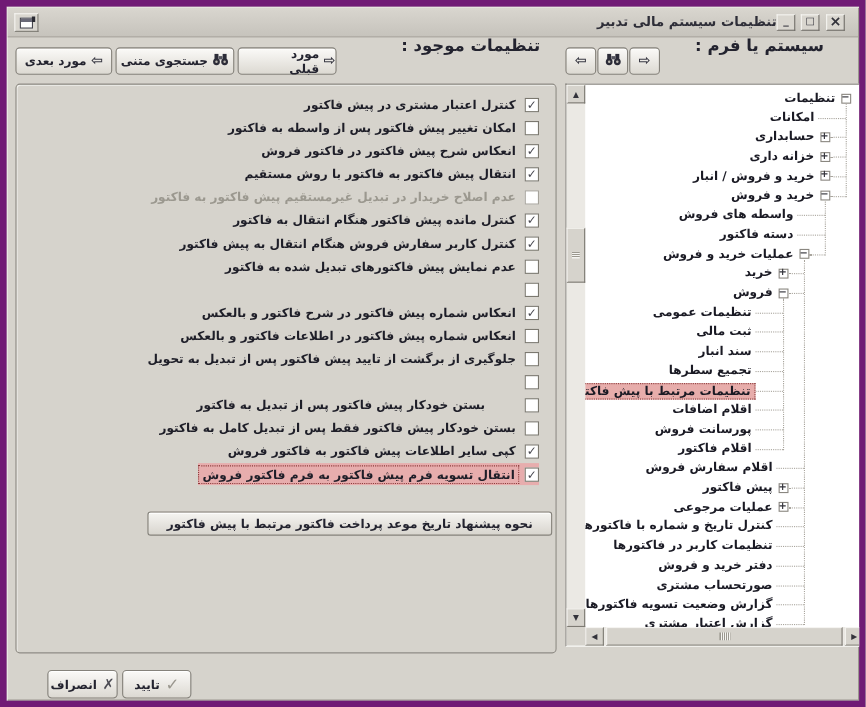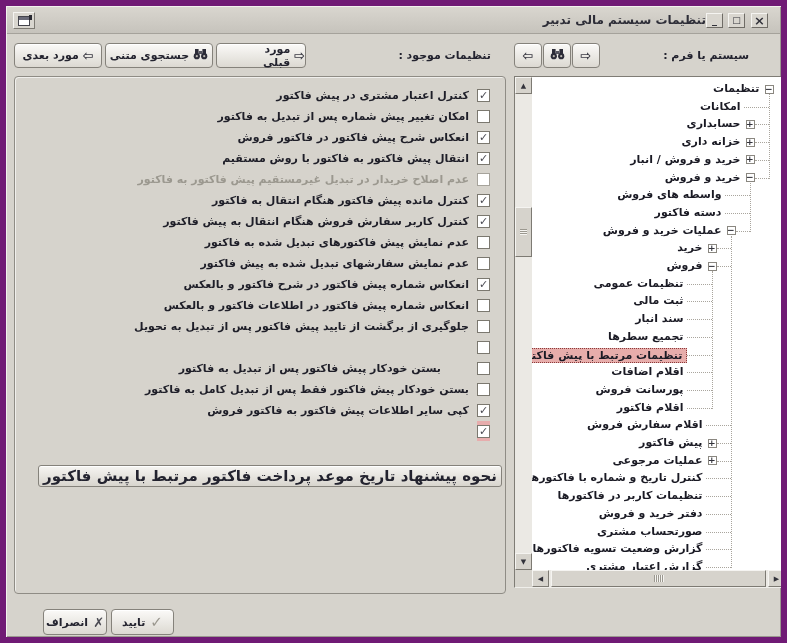--- a/index.html
+++ b/index.html
@@ -21,38 +21,38 @@
           font-size:10px;font-weight:bold;color:#33333b;display:flex;align-items:center;justify-content:center;line-height:1;}
   .capbtn.close{right:12px;font-size:13px;}
   .capbtn.max{right:35px;font-size:9px;}
   .capbtn.min{right:57px;align-items:flex-end;padding-bottom:2px;}
   
   .toolbtn{position:absolute;top:37px;height:25px;border:1px solid #85827b;border-radius:4px;
            background:linear-gradient(180deg,#fbfaf8,#dcd9d2);box-shadow:inset 0 1px 0 #fff;
            display:flex;flex-direction:row-reverse;align-items:center;justify-content:center;gap:4px;
            font-size:11px;font-weight:bold;color:#23232f;cursor:default;}
   .arrow-glyph{font-size:13px;color:#3a3a44;line-height:1;}
-  .lbl{position:absolute;top:43px;font-size:11px;font-weight:bold;color:#23232f;margin-left:36px;}
+  .lbl{position:absolute;top:26px;font-size:15px;font-weight:bold;color:#23232f;margin-left:36px;}
   .navsq{position:absolute;top:37px;width:28px;height:25px;border:1px solid #85827b;border-radius:4px;
          background:linear-gradient(180deg,#fbfaf8,#dcd9d2);box-shadow:inset 0 1px 0 #fff;
          display:flex;align-items:center;justify-content:center;font-size:13px;color:#3a3a44;font-weight:bold;}
   
   .panel{position:absolute;left:8px;top:70px;width:492px;height:518px;border:1px solid #8f8c85;
          border-radius:4px;box-shadow:inset 1px 1px 0 #f0efec;background:#d6d3cc;overflow:hidden;}
   .cbrow{position:absolute;right:15px;height:20px;display:flex;flex-direction:row;align-items:center;direction:rtl;}
   .cbx{width:13px;height:13px;background:#fff;border:1px solid #7b786f;flex:0 0 13px;
        display:flex;align-items:center;justify-content:center;font-size:11px;line-height:1;color:#4a4a52;font-weight:bold;}
   .cbrow.dis .cbx{border-color:#a6a39b;}
   .cblabel{margin-right:5px;font-size:11px;font-weight:bold;color:#1e1e28;white-space:nowrap;padding:1px 3px;}
   .cbrow.dis .cblabel{color:#9b988f;}
   .cbrow.hl{background:#e7adad;}
   .cbrow.hl .cblabel{background:#e7adad;border:1px dotted #8b3a3a;}
-  .panel-btn{position:absolute;right:3px;top:388px;width:464px;height:22px;border:1px solid #85827b;border-radius:3px;
+  .panel-btn{position:absolute;right:3px;top:388px;width:368px;height:22px;border:1px solid #85827b;border-radius:3px;
              background:linear-gradient(180deg,#f6f5f2,#d8d5ce);box-shadow:inset 0 1px 0 #fff;
-             font-size:15px;font-weight:bold;color:#23232f;display:flex;align-items:center;justify-content:center;white-space:nowrap;}
+             font-size:11px;font-weight:bold;color:#23232f;display:flex;align-items:center;justify-content:center;white-space:nowrap;}
   
   .treewrap{position:absolute;left:508px;top:70px;width:272px;height:512px;background:#fff;
             border:1px solid;border-color:#7f7c75 #efeeea #efeeea #7f7c75;overflow:hidden;}
   .treecontent{position:absolute;left:17px;top:0;right:1px;bottom:17px;overflow:hidden;direction:rtl;}
   .trow{position:absolute;right:0;left:0;height:17px;}
   .tlabel{position:absolute;top:1px;font-size:11px;font-weight:bold;color:#1a1a24;white-space:nowrap;padding:0 3px;}
   .trow.sel .tlabel{background:#e7adab;border:1px dotted #8b3a3a;}
   .tbox{position:absolute;top:3.5px;width:9px;height:9px;background:#fff;border:1px solid #8a8780;
         font-size:9px;line-height:7px;text-align:center;color:#33333b;font-weight:bold;}
   .tdash{position:absolute;top:8px;height:0;border-top:1px dotted #a9a59d;}
@@ -147,21 +147,21 @@
   <span class="lbl" style="right:32px;">سیستم یا فرم :</span>
 
   <div class="panel">
     <div id="cbhost">
         <div class="cbrow" style="top: 8px;">
           <span class="cbx">✓</span>
           <span class="cblabel">کنترل اعتبار مشتری در پیش فاکتور</span>
         </div>
         <div class="cbrow" style="top: 29px;">
           <span class="cbx"></span>
-          <span class="cblabel">امکان تغییر پیش شماره پس از تبدیل به فاکتور</span>
+          <span class="cblabel">امکان تغییر پیش فاکتور پس از واسطه به فاکتور</span>
         </div>
         <div class="cbrow" style="top: 50px;">
           <span class="cbx">✓</span>
           <span class="cblabel">انعکاس شرح پیش فاکتور در فاکتور فروش</span>
         </div>
         <div class="cbrow" style="top: 71px;">
           <span class="cbx">✓</span>
           <span class="cblabel">انتقال پیش فاکتور به فاکتور با روش مستقیم</span>
         </div>
         <div class="cbrow dis" style="top: 92px;">
@@ -175,21 +175,20 @@
         <div class="cbrow" style="top: 134px;">
           <span class="cbx">✓</span>
           <span class="cblabel">کنترل کاربر سفارش فروش هنگام انتقال به پیش فاکتور</span>
         </div>
         <div class="cbrow" style="top: 155px;">
           <span class="cbx"></span>
           <span class="cblabel">عدم نمایش پیش فاکتورهای تبدیل شده به فاکتور</span>
         </div>
         <div class="cbrow" style="top: 176px;">
           <span class="cbx"></span>
-          <span class="cblabel">عدم نمایش سفارشهای تبدیل شده به پیش فاکتور</span>
         </div>
         <div class="cbrow" style="top: 197px;">
           <span class="cbx">✓</span>
           <span class="cblabel">انعکاس شماره پیش فاکتور در شرح فاکتور و بالعکس</span>
         </div>
         <div class="cbrow" style="top: 218px;">
           <span class="cbx"></span>
           <span class="cblabel">انعکاس شماره پیش فاکتور در اطلاعات فاکتور و بالعکس</span>
         </div>
         <div class="cbrow" style="top: 239px;">
@@ -206,20 +205,21 @@
         <div class="cbrow" style="top: 302px;">
           <span class="cbx"></span>
           <span class="cblabel">بستن خودکار پیش فاکتور فقط پس از تبدیل کامل به فاکتور</span>
         </div>
         <div class="cbrow" style="top: 323px;">
           <span class="cbx">✓</span>
           <span class="cblabel">کپی سایر اطلاعات پیش فاکتور به فاکتور فروش</span>
         </div>
         <div class="cbrow hl" style="top: 344px;">
           <span class="cbx">✓</span>
+          <span class="cblabel">انتقال تسویه فرم پیش فاکتور به فرم فاکتور فروش</span>
         </div>
       </div>
     <div class="panel-btn">نحوه پیشنهاد تاریخ موعد پرداخت فاکتور مرتبط با پیش فاکتور</div>
   </div>
 
   <div class="treewrap">
     <div class="treecontent" id="treehost">
       <div class="vline" style="right:14px;top:17px;height:84.5px;"></div>
       <div class="vline" style="right:33px;top:105.5px;height:49px;"></div>
       <div class="vline" style="right:52px;top:158.5px;height:332.5px;"></div>

